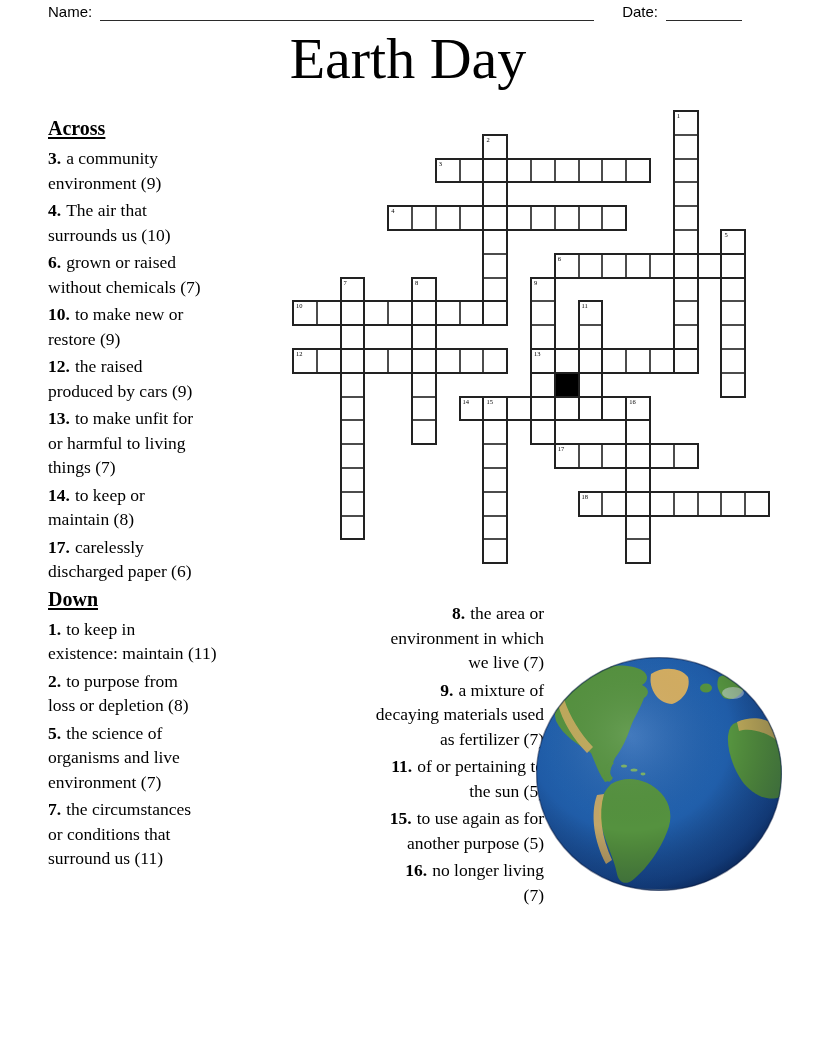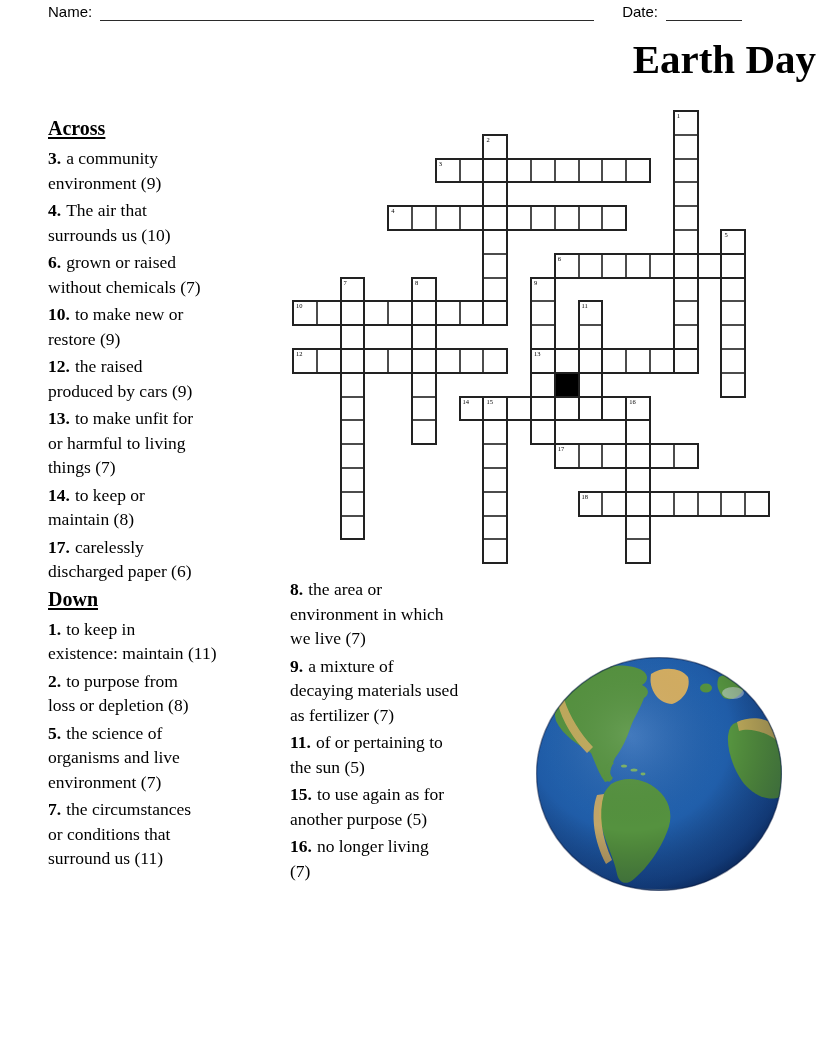--- a/index.html
+++ b/index.html
@@ -8,27 +8,27 @@
   .page{position:absolute;inset:0;background:#fff;}
 
   
   .hdr{position:absolute;left:48px;top:3px;width:694px;display:flex;align-items:flex-end;
        font-family:"Liberation Sans",sans-serif;font-size:15px;line-height:18px;color:#000;}
   .rule{display:inline-block;border-bottom:1.6px solid #2b2b2b;height:16px;}
   .name-rule{flex:1;margin-left:8px;margin-right:28px;}
   .date-rule{width:76px;margin-left:8px;}
 
   
-  .title{position:absolute;left:0;top:31px;width:816px;text-align:right;
-         font-family:"Liberation Serif",serif;font-size:41px;line-height:56px;font-weight:700;}
+  .title{position:absolute;left:0;top:31px;width:816px;text-align:center;
+         font-family:"Liberation Serif",serif;font-size:58px;line-height:56px;font-weight:400;}
 
   
   .clues-col{position:absolute;font-size:17.5px;line-height:24.5px;}
   #col-left{left:48px;top:116px;width:246px;}
-  #col-mid{left:290px;top:577px;width:254px;}
+  #col-mid{left:290px;top:601px;width:254px;text-align:right;}
   .section-h{font-size:20px;line-height:25px;font-weight:700;margin:0 0 5px 0;
              text-decoration:underline;text-decoration-thickness:1.8px;text-underline-offset:2px;}
   .section-h.down{margin-top:3px;}
   .clue{margin:0 0 3px 0;}
   .clue-num{font-weight:700;margin-right:5px;}
 
   
   #grid{position:absolute;left:292px;top:110px;width:478px;height:455px;}
   .cell{position:absolute;box-sizing:border-box;background:#fff;border:2px solid #4c4c4c;}
   .cell.black{background:#000;border-color:#000;}

